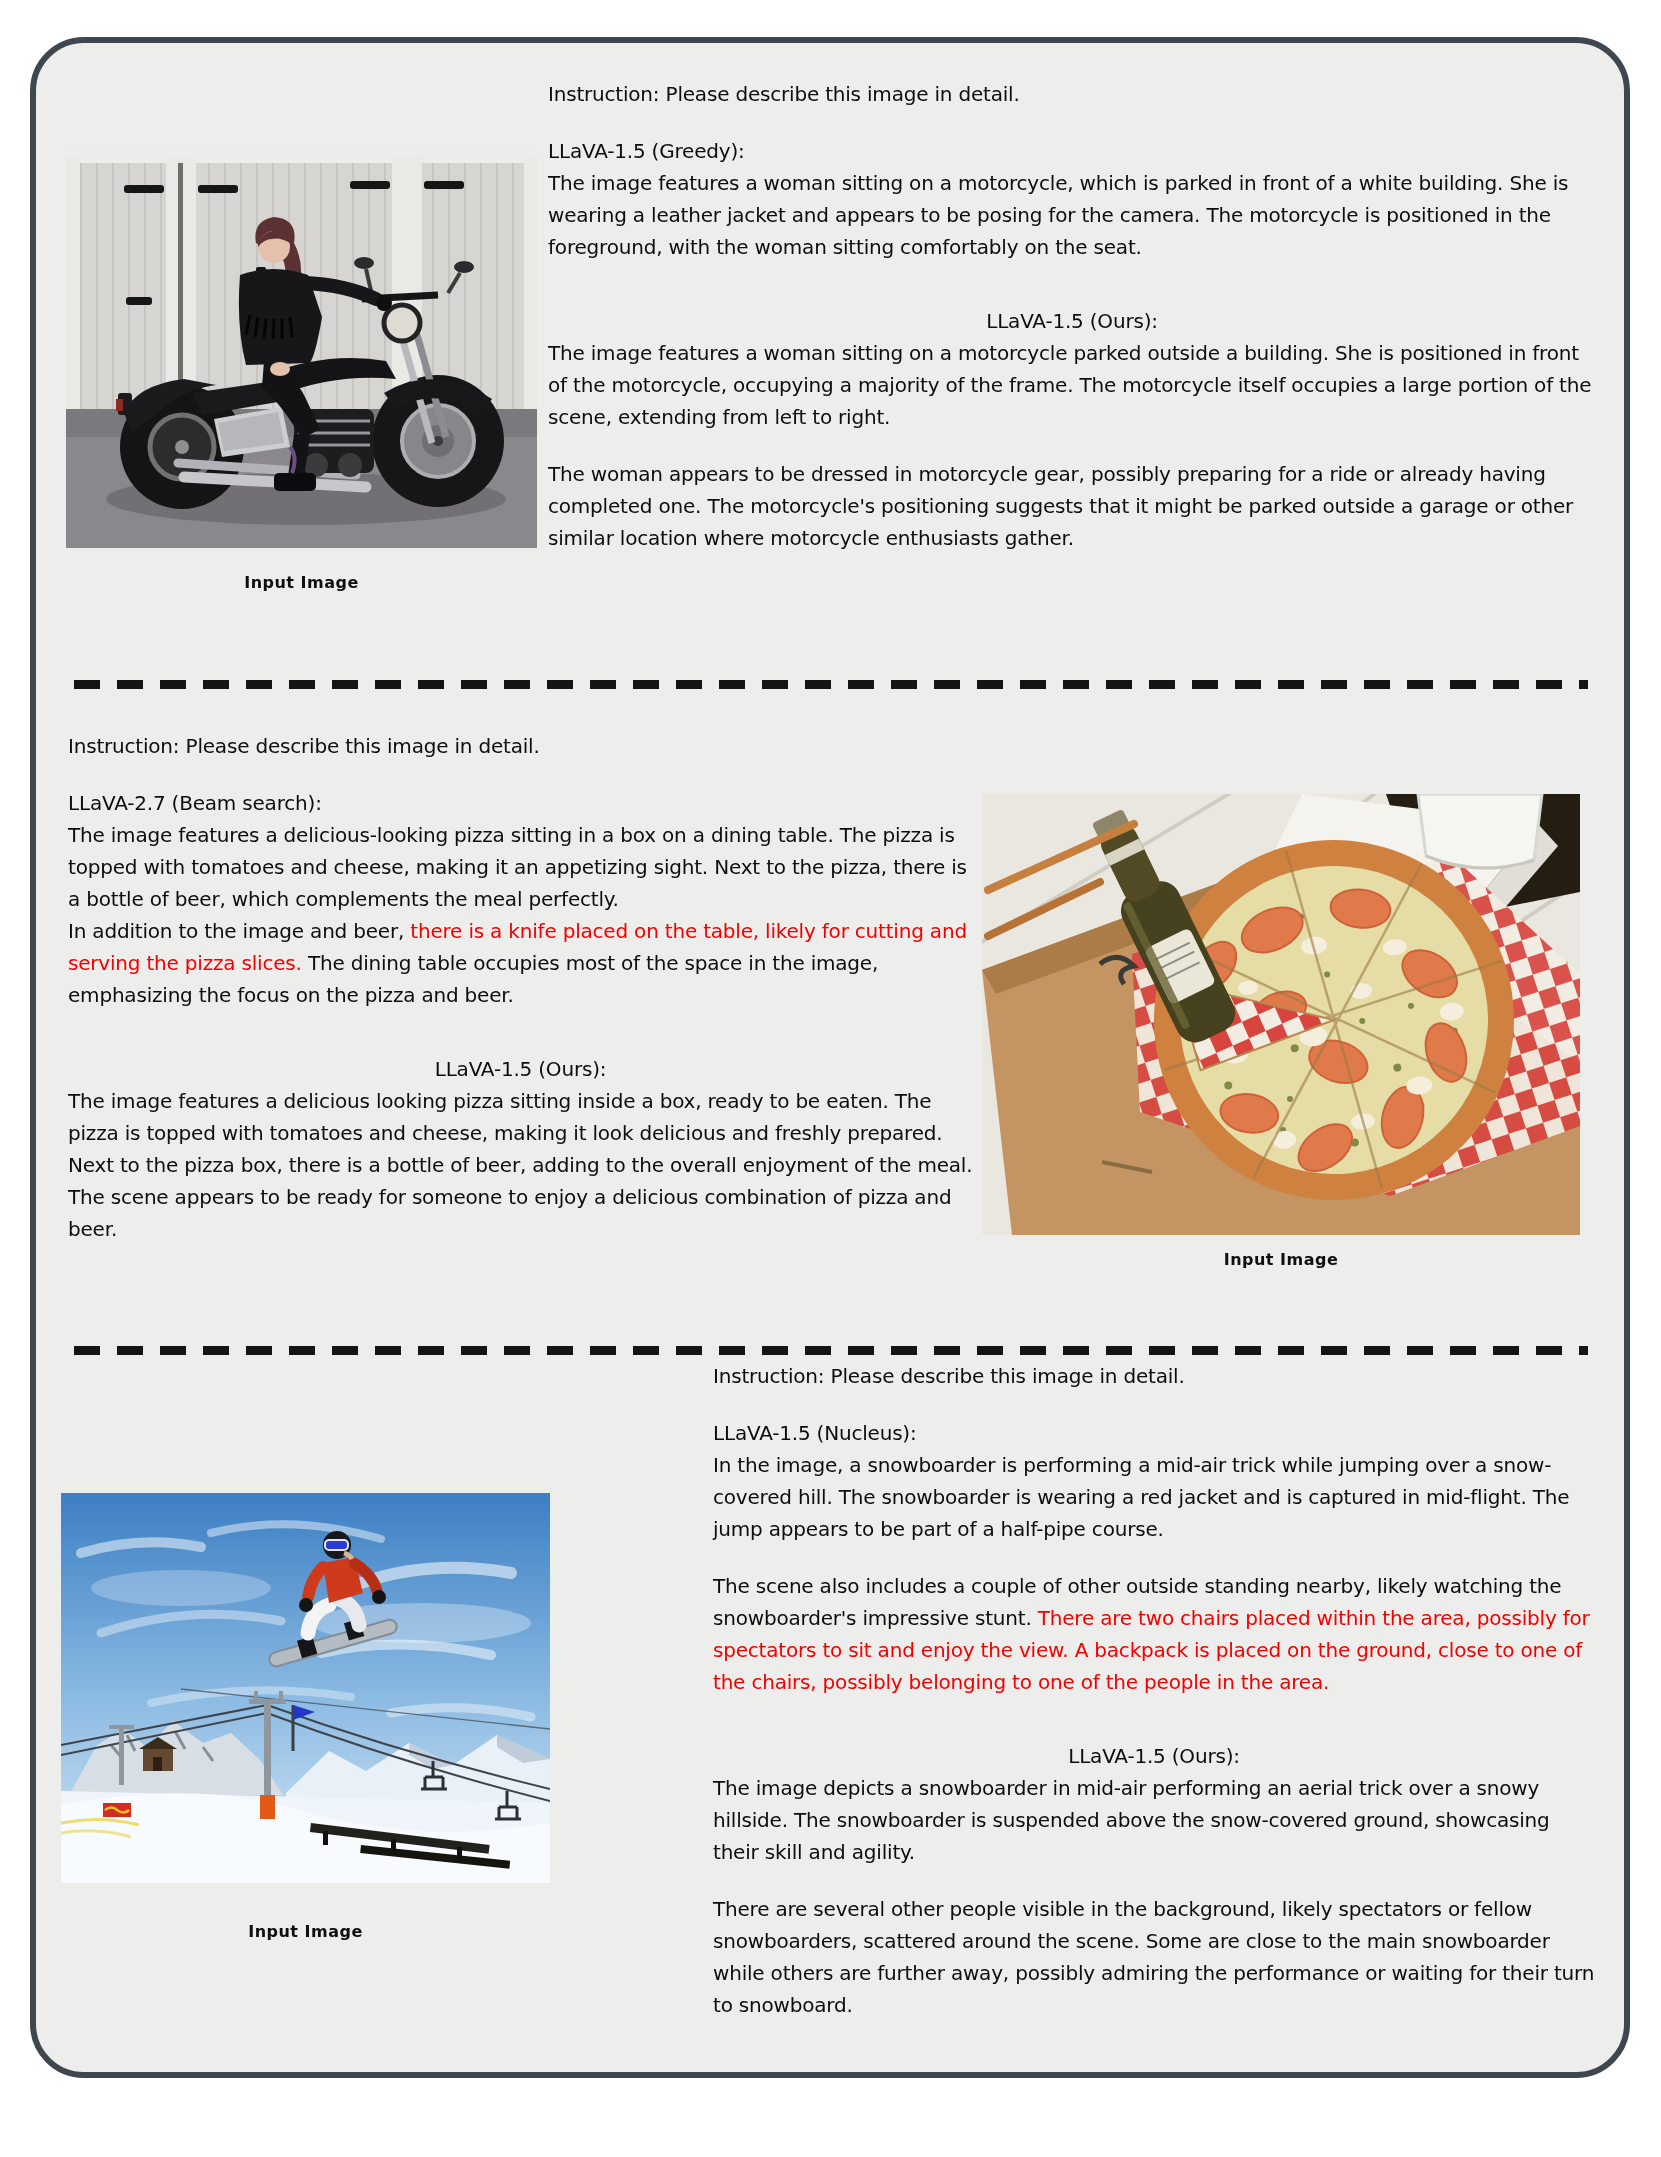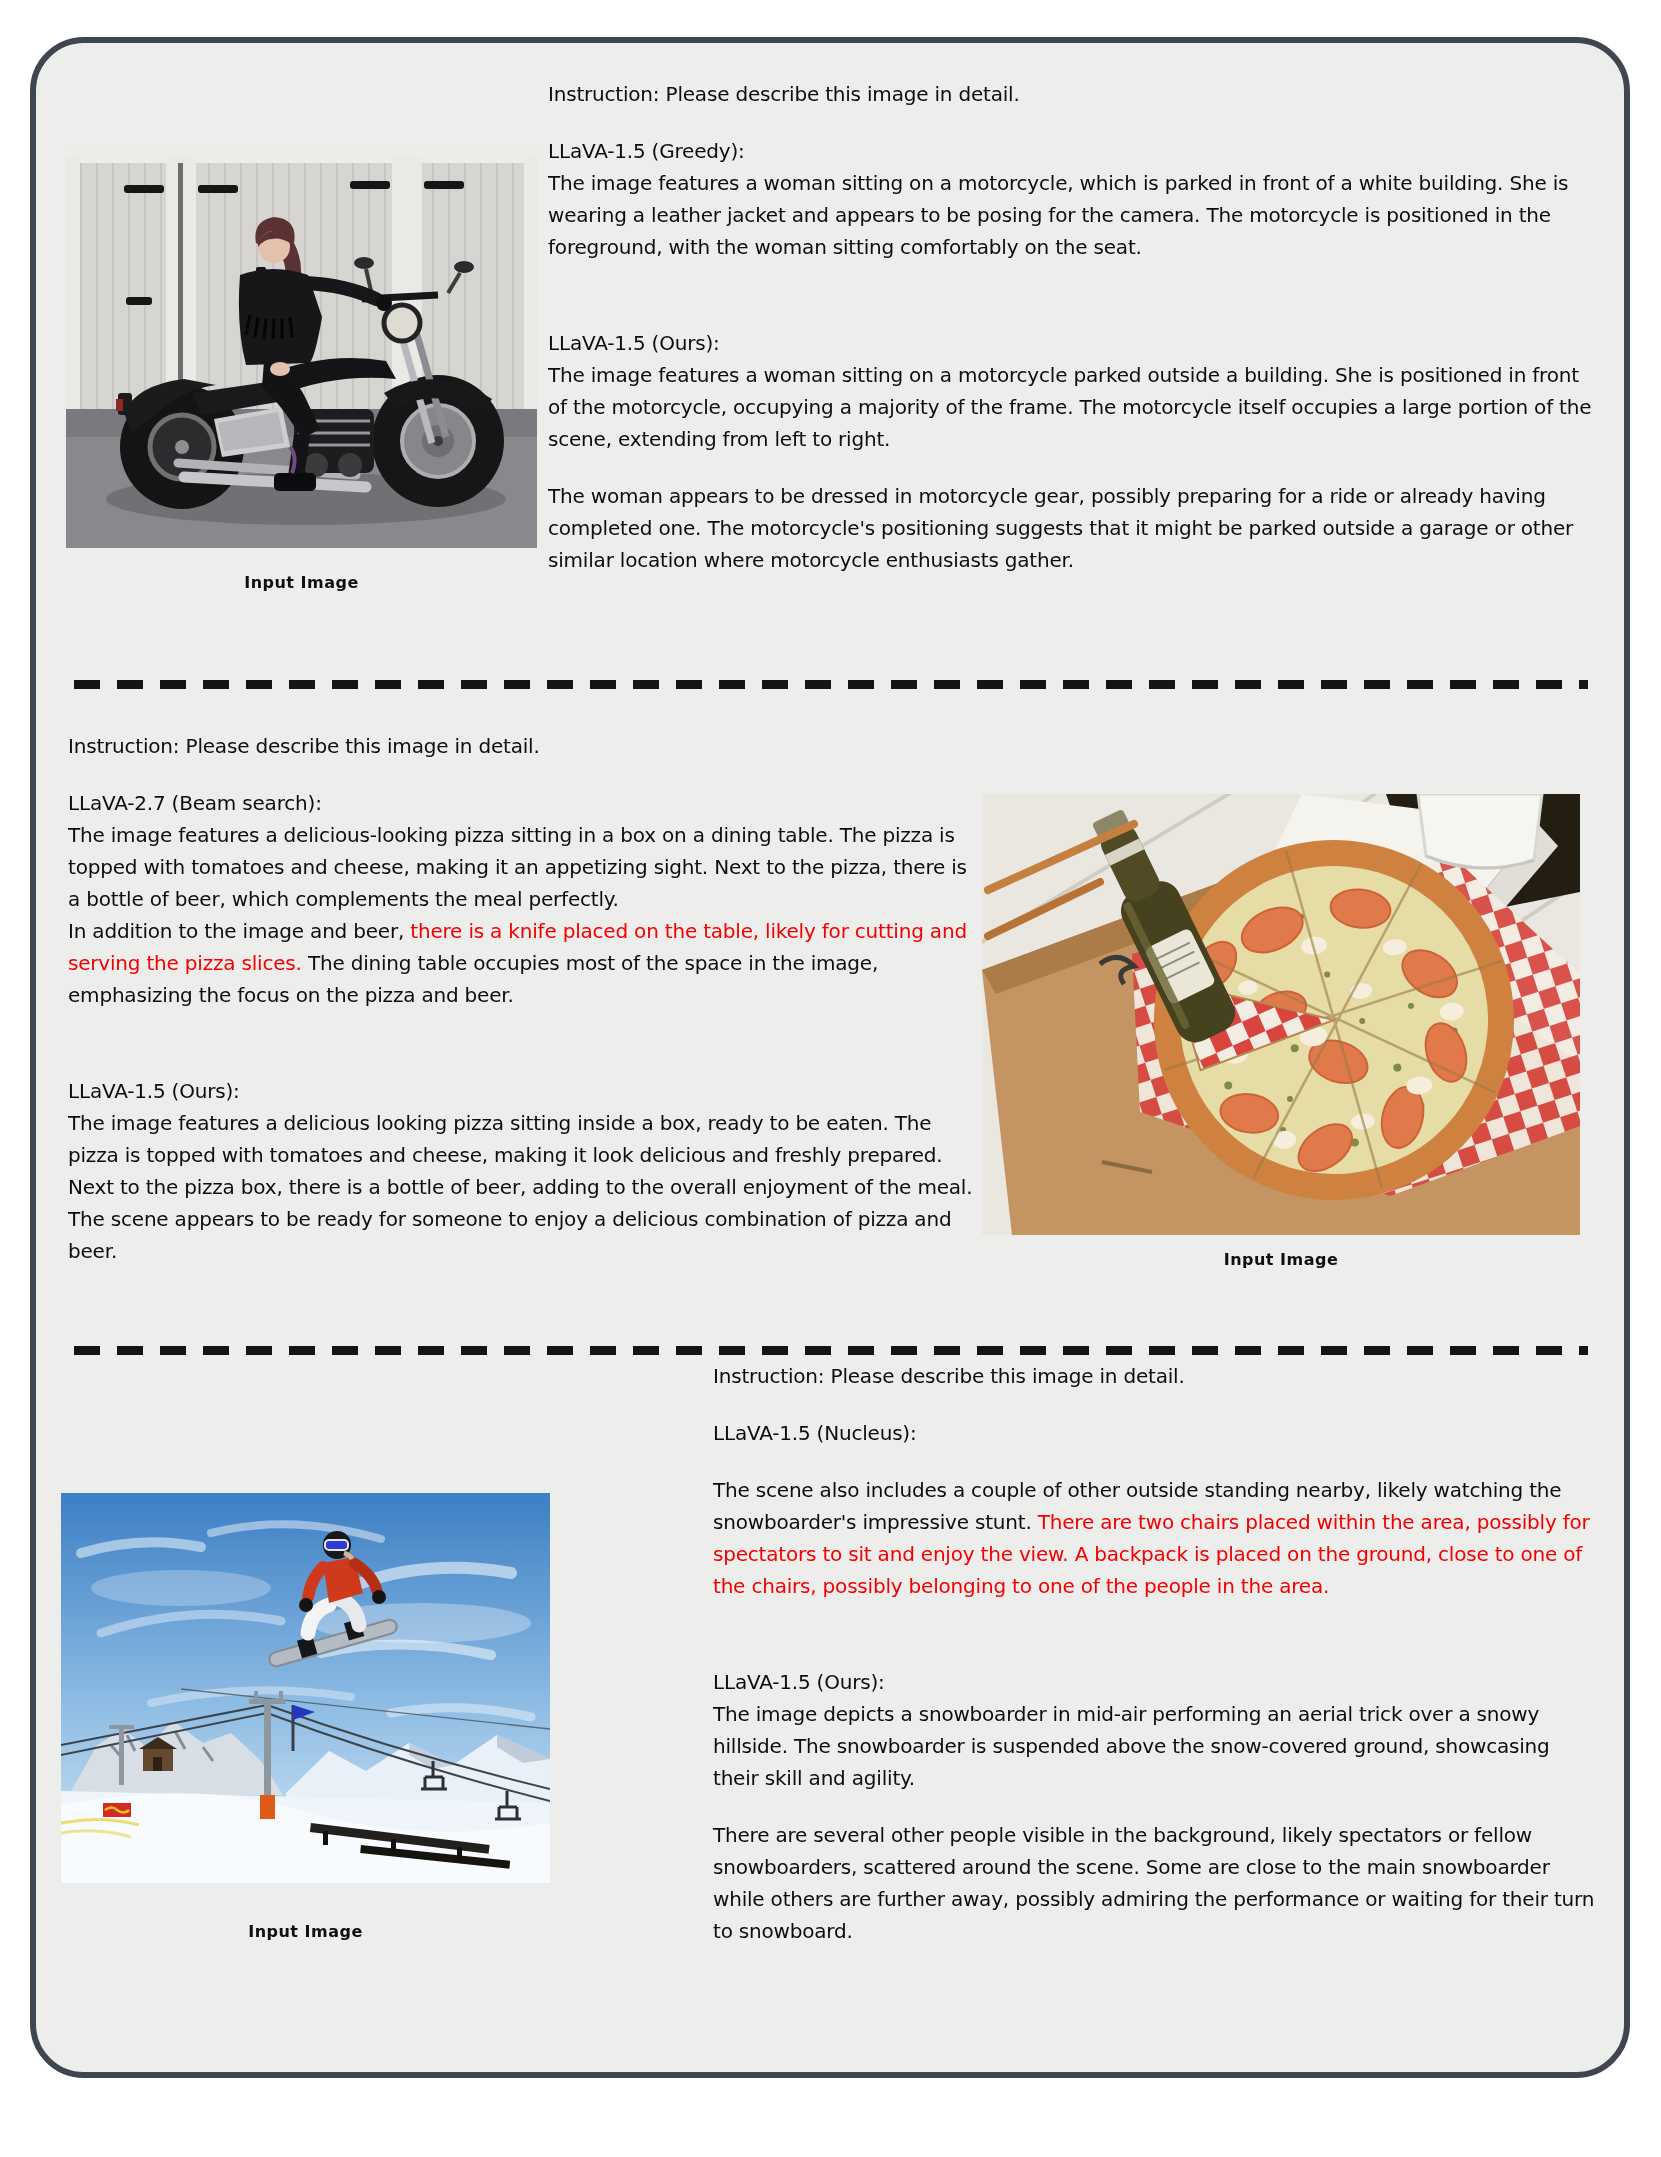--- a/index.html
+++ b/index.html
@@ -9,21 +9,21 @@
     --ink:#0d0d0d;
   }
   html,body{margin:0;padding:0;background:#ffffff;}
   .figure{position:relative;width:1661px;height:2157px;background:#ffffff;
           font-family:"DejaVu Sans","Liberation Sans",sans-serif;color:var(--ink);}
   .panel{position:absolute;left:30px;top:37px;width:1600px;height:2041px;box-sizing:border-box;
          background:var(--panel-bg);border:6px solid var(--panel-border);border-radius:54px;}
   .col{position:absolute;font-size:20px;line-height:32px;letter-spacing:-0.2px;color:var(--ink);}
   .col p{margin:0;}
   p.sp{margin-top:25px;}
-  p.sp-lg{margin-top:64px;}
+  p.sp-lg{margin-top:42px;text-align:center;}
   .red{color:var(--hallucination);}
   .photo{position:absolute;display:block;}
   .caption{position:absolute;text-align:center;font-weight:700;font-size:16px;color:#0f0f0f;letter-spacing:0.5px;}
   .divider{position:absolute;left:74px;width:1514px;height:9px;
            background:repeating-linear-gradient(90deg,#141414 0,#141414 26px,transparent 26px,transparent 43px);}
 </style>
 </head>
 <body>
 
 <div class="figure">
@@ -318,18 +318,19 @@
       <circle cx="276" cy="52" r="14" fill="#17181b"></circle>
       <rect x="264" y="47" width="23" height="10" rx="4" fill="#2c3bd8" stroke="#e8e8ea" stroke-width="2"></rect>
       <path d="M283 60 q6 2 8 6" stroke="#d9b49a" stroke-width="5" fill="none"></path>
     </g>
   </svg>
   <div class="caption" style="left:61px;top:1922px;width:489px;">Input Image</div>
 
   <div class="col" style="left:713px;top:1360px;width:882px;">
     <p>Instruction: Please describe this image in detail.</p>
     <p class="sp">LLaVA-1.5 (Nucleus):</p>
+    <p><span>In the image, a snowboarder is performing a mid-air trick while jumping over a snow-covered hill. The snowboarder is wearing a red jacket and is captured in mid-flight. The jump appears to be part of a half-pipe course.</span></p>
     <p class="sp"><span>The scene also includes a couple of other outside standing nearby, likely watching the snowboarder's impressive stunt. </span><span class="red">There are two chairs placed within the area, possibly for spectators to sit and enjoy the view. A backpack is placed on the ground, close to one of the chairs, possibly belonging to one of the people in the area.</span></p>
     <p class="sp-lg">LLaVA-1.5 (Ours):</p>
     <p><span>The image depicts a snowboarder in mid-air performing an aerial trick over a snowy hillside. The snowboarder is suspended above the snow-covered ground, showcasing their skill and agility.</span></p>
     <p class="sp"><span>There are several other people visible in the background, likely spectators or fellow snowboarders, scattered around the scene. Some are close to the main snowboarder while others are further away, possibly admiring the performance or waiting for their turn to snowboard.</span></p>
   </div>
 </div>
 
 </body></html>

